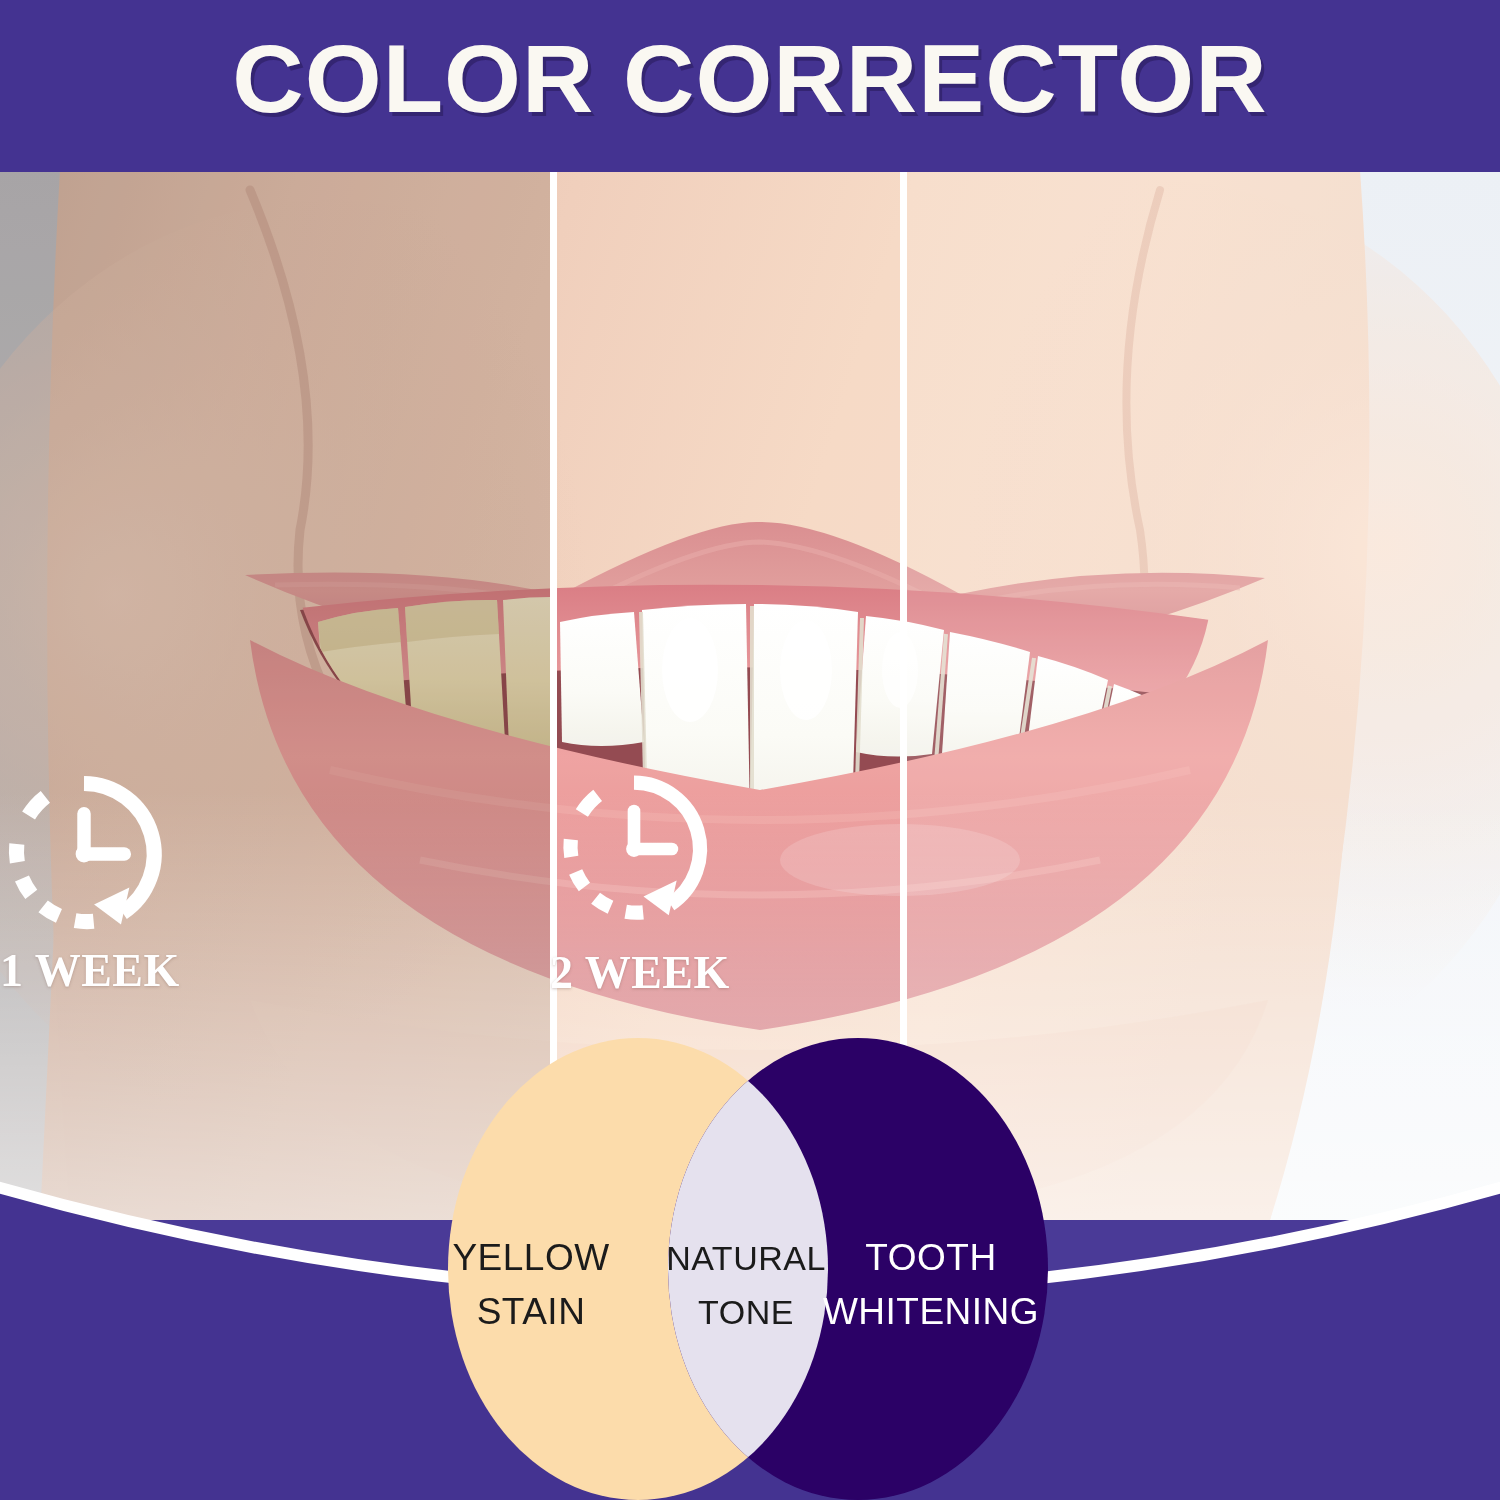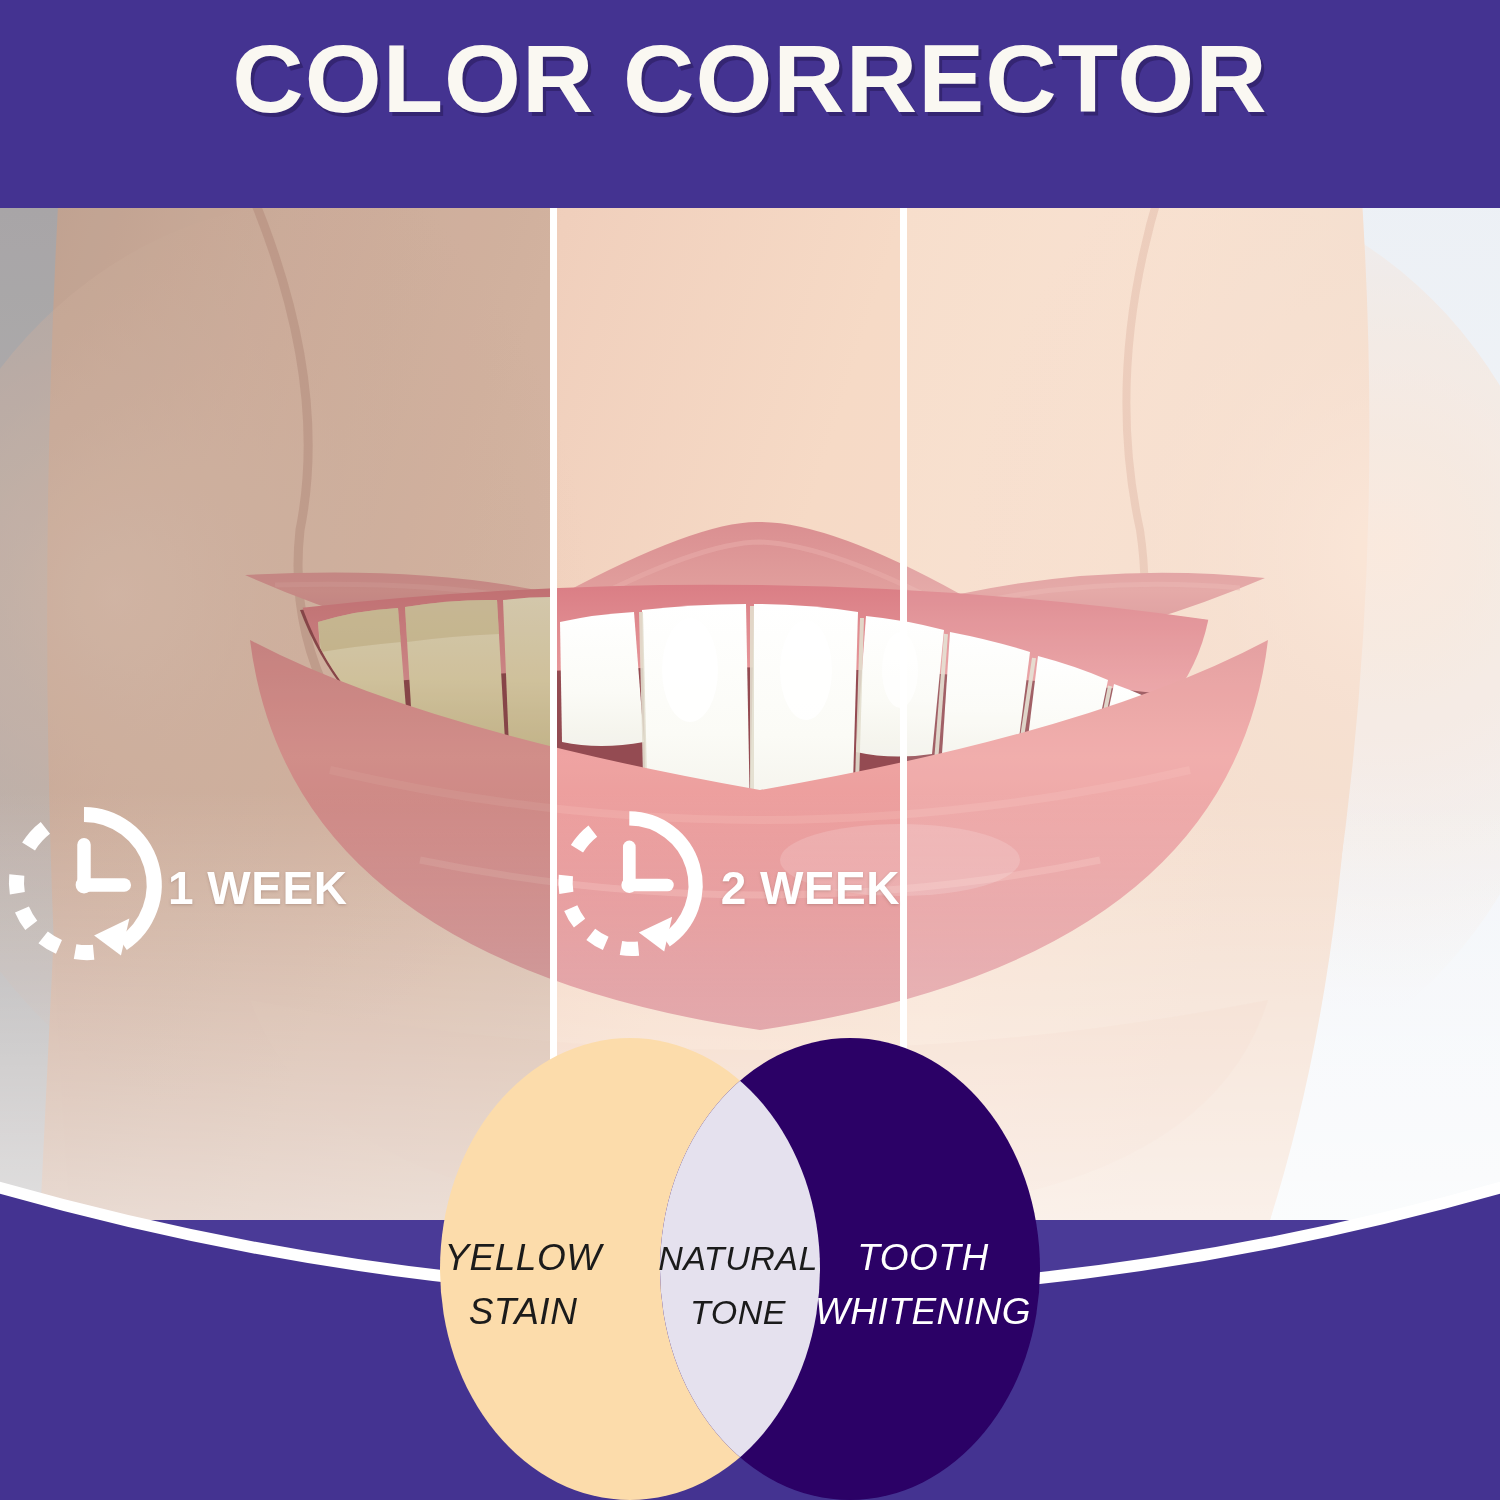--- a/index.html
+++ b/index.html
@@ -2,21 +2,21 @@
 <html><head>
 <meta charset="utf-8">
 <style>
   html,body{margin:0;padding:0;background:#fff;}
   body{width:1500px;height:1500px;overflow:hidden;
        font-family:"Liberation Sans","DejaVu Sans",sans-serif;}
 
   #stage{position:relative;width:1500px;height:1500px;overflow:hidden;background:#4a3a97;}
 
   
-  .header-band{position:absolute;left:0;top:0;width:1500px;height:208px;
+  .header-band{position:absolute;left:0;top:0;width:1500px;height:172px;
      background:#443391;z-index:40;}
   .header-title{position:absolute;left:0;top:24px;width:1500px;text-align:center;
      color:#faf8f2;font-size:96px;line-height:110px;font-weight:bold;
      letter-spacing:1px;white-space:nowrap;
      transform:scaleX(1.03);
      text-shadow:3px 4px 0 rgba(40,25,90,.55);
      font-family:"Liberation Sans","DejaVu Sans",sans-serif;}
 
   
   .photo{position:absolute;left:0;top:170px;width:1500px;height:1050px;overflow:hidden;
@@ -24,36 +24,36 @@
   .photo svg{display:block;width:1500px;height:1050px;}
 
   
   .divider{position:absolute;top:170px;width:7px;height:1050px;background:#ffffff;z-index:20;}
   .divider.d1{left:550px;}
   .divider.d2{left:900px;}
 
   
   .clocks{position:absolute;top:770px;left:0;width:1500px;height:230px;z-index:25;
      display:flex;}
-  .clock-cell{display:flex;flex-direction:row;align-items:center;justify-content:flex-start;}
+  .clock-cell{display:flex;flex-direction:column;justify-content:flex-start;font-family:Liberation Serif, serif;}
   .clock-cell.c1{width:550px;}
   .clock-cell.c2{width:350px;gap:12px;}
   .clock-cell.c3{width:600px;padding-right:230px;box-sizing:border-box;}
   .clock-icon{width:168px;height:168px;}
   .clock-label{margin-top:6px;color:#ffffff;font-size:46px;font-weight:bold;
      letter-spacing:.5px;line-height:54px;white-space:nowrap;
      text-shadow:0 1px 3px rgba(120,90,80,.35);}
   .c3 .clock-icon,.c3 .clock-label{opacity:.92;}
 
   
   .bottom-band{position:absolute;left:0;top:1080px;width:1500px;height:420px;z-index:30;}
   .bottom-band svg{display:block;width:1500px;height:420px;}
 
   
-  .venn{position:absolute;left:390px;top:1038px;width:700px;height:462px;z-index:35;font-style:italic;}
+  .venn{position:absolute;left:398px;top:1038px;width:700px;height:462px;z-index:35;}
   .venn svg{display:block;width:700px;height:462px;overflow:visible;}
   .venn-label{font-family:"Liberation Sans","DejaVu Sans",sans-serif;
      font-size:37px;letter-spacing:.5px;text-anchor:middle;}
   .venn-label.dark{fill:#1b1b1b;}
   .venn-label.light{fill:#ffffff;}
   .venn-label.small{font-size:34px;}
 </style>
 </head>
 <body>
 

